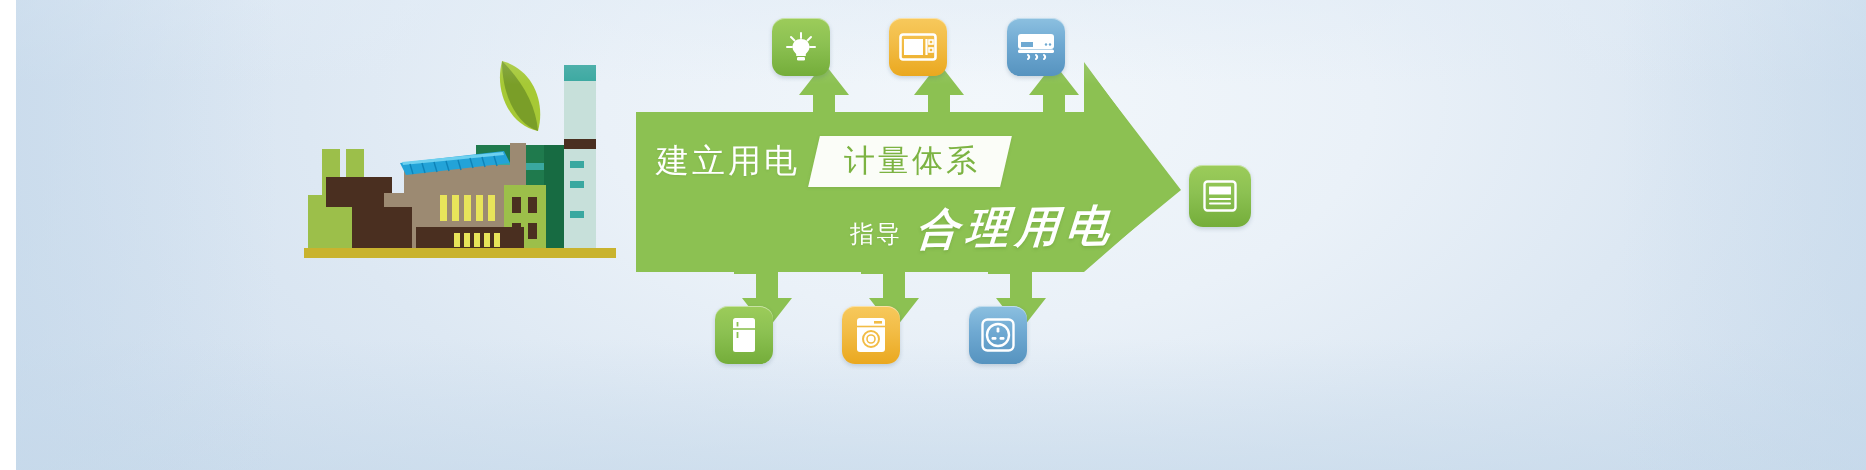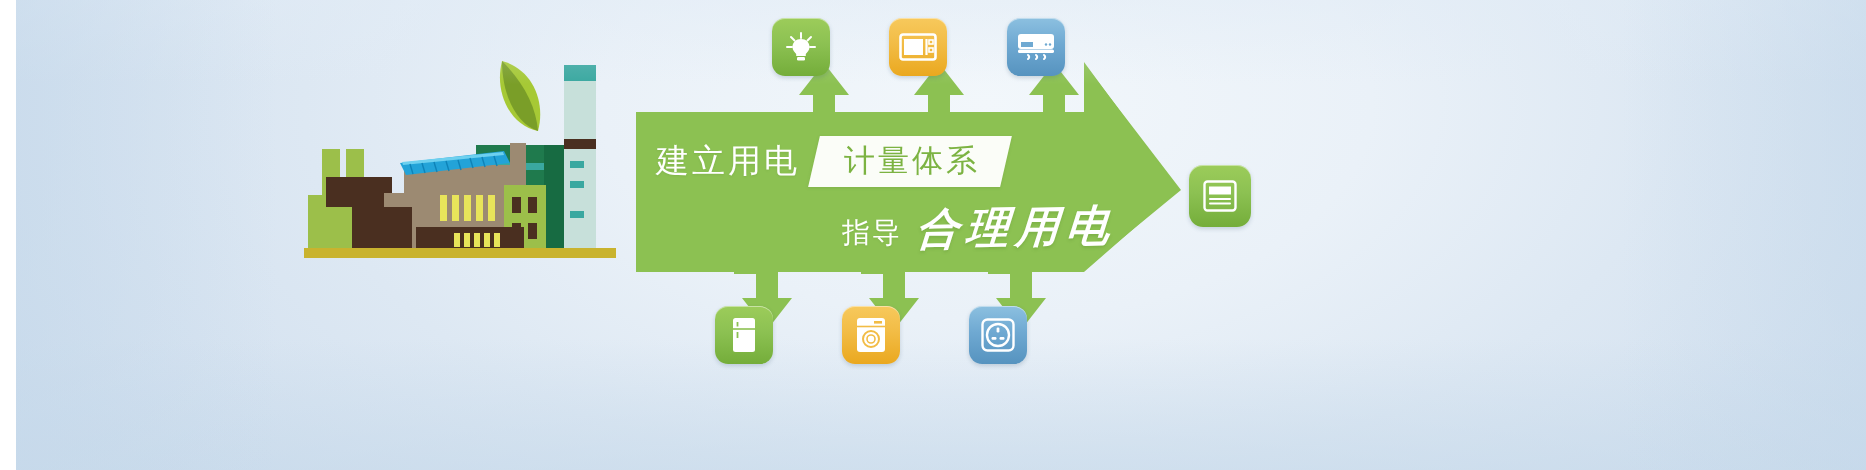--- a/index.html
+++ b/index.html
@@ -70,21 +70,21 @@
     line-height:40px;
   }
   .text-line-2{
     display:flex; align-items:baseline;
     justify-content:flex-end;
     margin-top:12px; height:56px;
     padding-right:10px;
   }
   .lead-plain{
     color:#ffffff;
-    font-size:28px;
+    font-size:24px;
     letter-spacing:2px;
     white-space:nowrap;
     text-shadow:0 1px 2px rgba(90,140,50,.22);
   }
   .calligraphy{
     color:#ffffff;
     font-family:"DejaVu Serif", serif;
     font-size:43px;
     font-style:italic;
     font-weight:bold;

